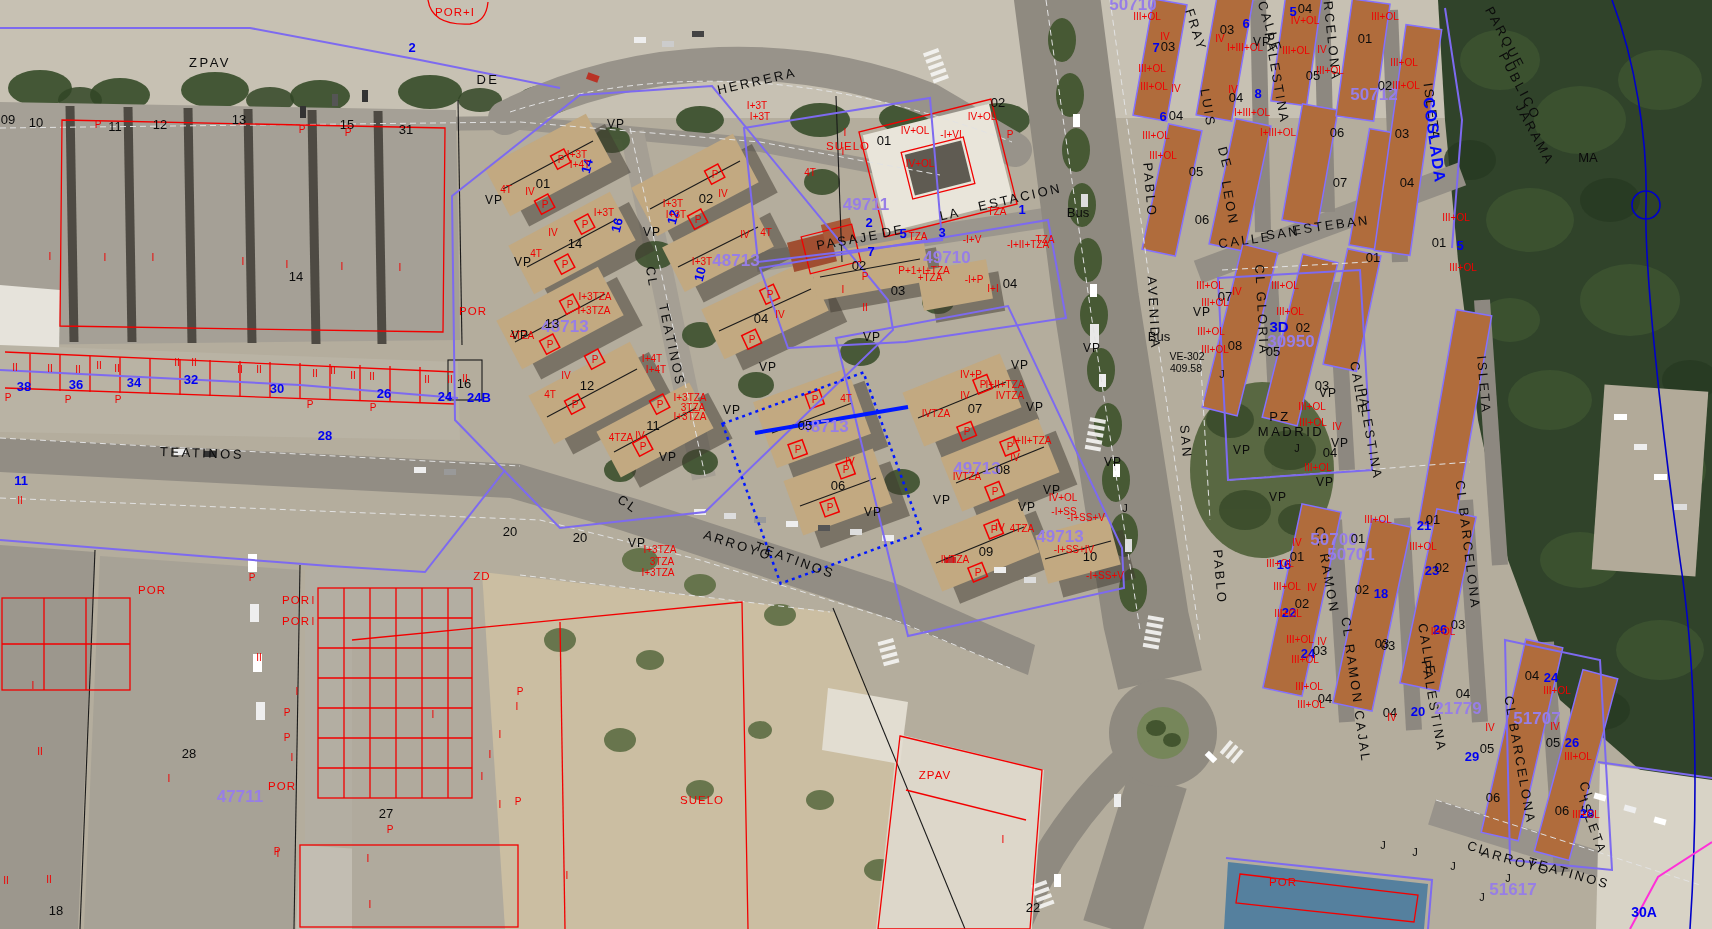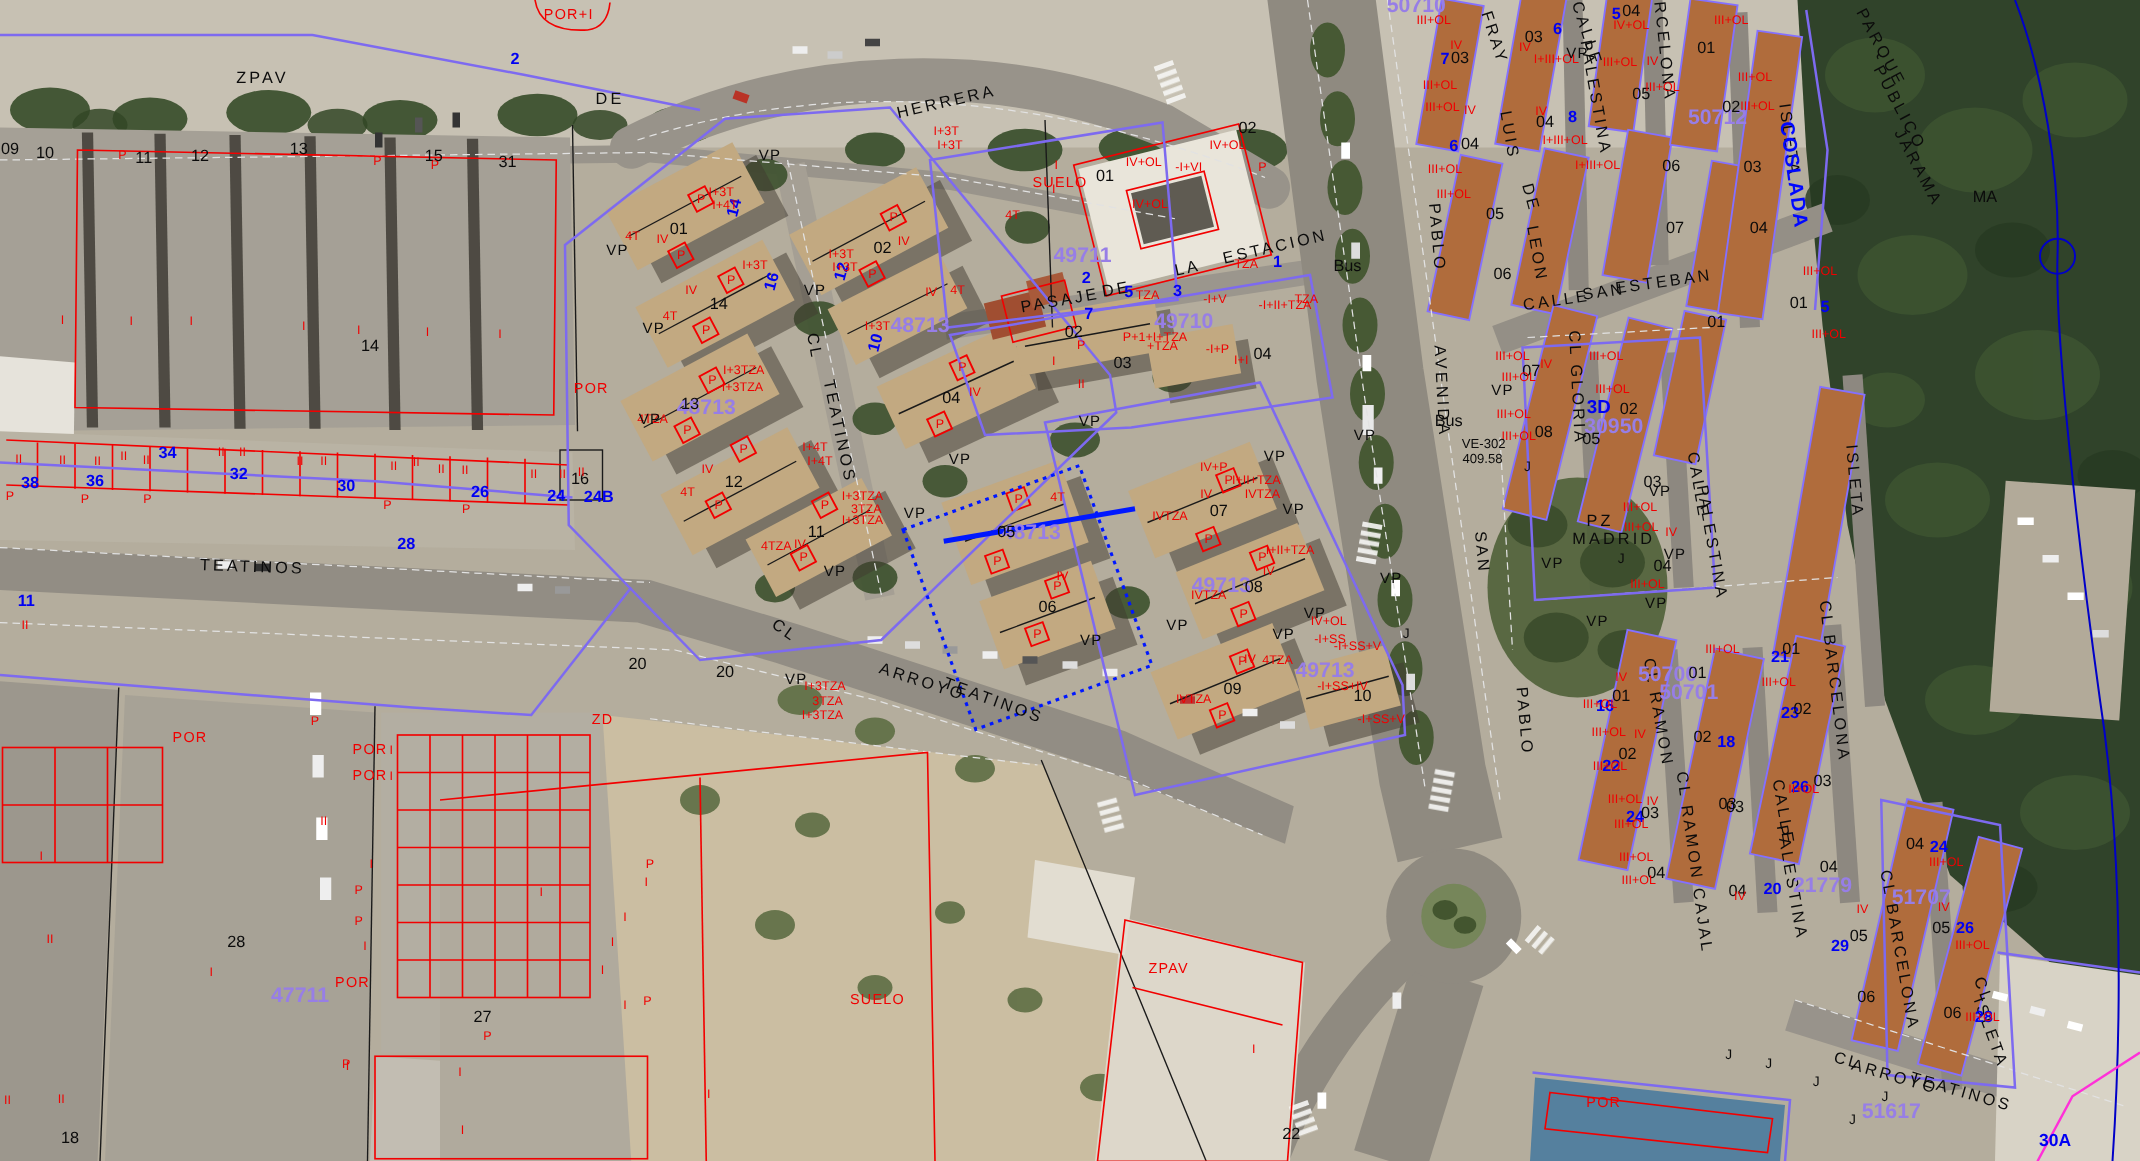--- a/index.html
+++ b/index.html
@@ -509,21 +509,21 @@
       <span class="lb s" style="left: 1520px; top: 86px; transform: translate(-50%, -50%) rotate(62deg);">PUBLICO</span>
       <span class="lb s" style="left: 1535px; top: 134px; transform: translate(-50%, -50%) rotate(62deg);">JARAMA</span>
       <span class="lb s" style="left: 1478px; top: 848px; transform: translate(-50%, -50%) rotate(15deg);">CL</span>
       <span class="lb s" style="left: 1516px; top: 861px; transform: translate(-50%, -50%) rotate(16deg);">ARROYO</span>
       <span class="lb s" style="left: 1569px; top: 873px; transform: translate(-50%, -50%) rotate(16deg);">TEATINOS</span>
       <span class="lb s" style="left: 1280px; top: 416px; transform: translate(-50%, -50%) rotate(0deg);">PZ</span>
       <span class="lb s" style="left: 1291px; top: 431px; transform: translate(-50%, -50%) rotate(0deg);">MADRID</span>
       <span class="lb b" style="left: 412px; top: 47px; transform: translate(-50%, -50%) rotate(0deg);">2</span>
       <span class="lb b" style="left: 24px; top: 386px; transform: translate(-50%, -50%) rotate(0deg);">38</span>
       <span class="lb b" style="left: 76px; top: 384px; transform: translate(-50%, -50%) rotate(0deg);">36</span>
-      <span class="lb b" style="left: 134px; top: 362px; transform: translate(-50%, -50%) rotate(0deg);">34</span>
+      <span class="lb b" style="left: 134px; top: 382px; transform: translate(-50%, -50%) rotate(0deg);">34</span>
       <span class="lb b" style="left: 191px; top: 379px; transform: translate(-50%, -50%) rotate(0deg);">32</span>
       <span class="lb b" style="left: 277px; top: 388px; transform: translate(-50%, -50%) rotate(0deg);">30</span>
       <span class="lb b" style="left: 325px; top: 435px; transform: translate(-50%, -50%) rotate(0deg);">28</span>
       <span class="lb b" style="left: 384px; top: 393px; transform: translate(-50%, -50%) rotate(0deg);">26</span>
       <span class="lb b" style="left: 445px; top: 396px; transform: translate(-50%, -50%) rotate(0deg);">24</span>
       <span class="lb b" style="left: 479px; top: 397px; transform: translate(-50%, -50%) rotate(0deg);">24B</span>
       <span class="lb b" style="left: 21px; top: 480px; transform: translate(-50%, -50%) rotate(0deg);">11</span>
       <span class="lb b" style="left: 869px; top: 222px; transform: translate(-50%, -50%) rotate(0deg);">2</span>
       <span class="lb b" style="left: 903px; top: 233px; transform: translate(-50%, -50%) rotate(0deg);">5</span>
       <span class="lb b" style="left: 942px; top: 232px; transform: translate(-50%, -50%) rotate(0deg);">3</span>

